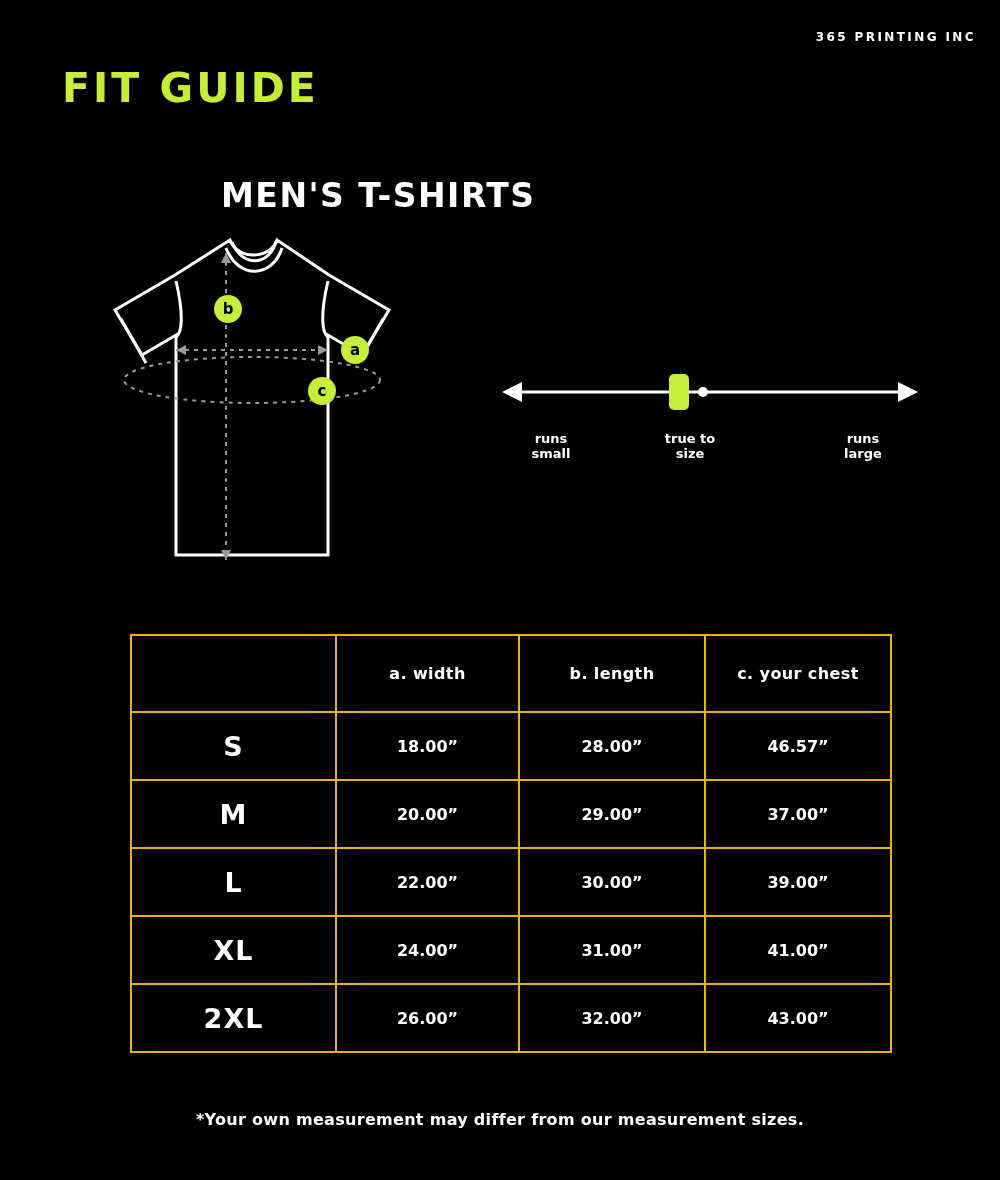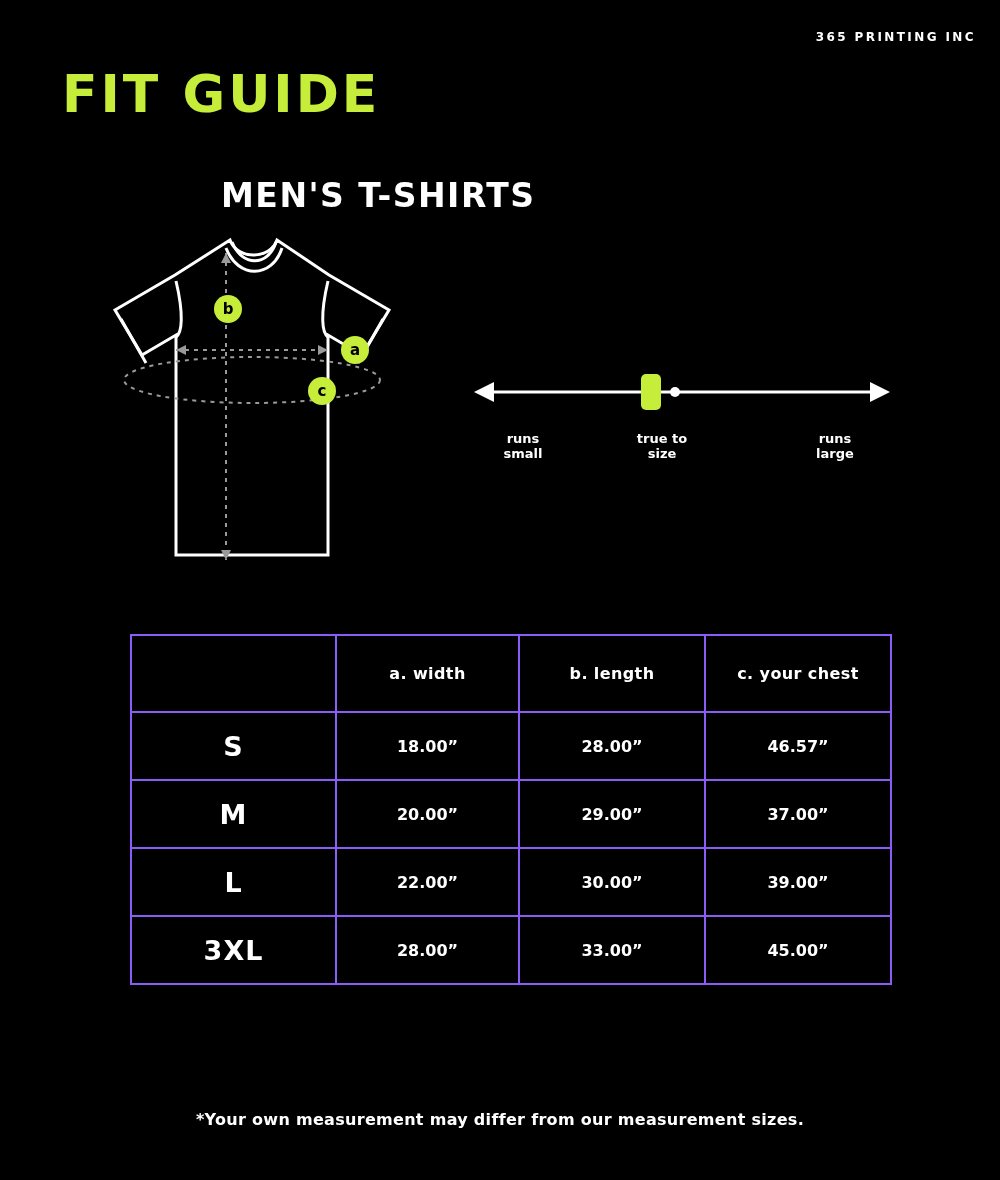--- a/index.html
+++ b/index.html
@@ -27,21 +27,21 @@
     letter-spacing: 2.4px;
     color: #ffffff;
   }
 
   .title {
     position: absolute;
     left: 62px;
     top: 68px;
     font-family: "DejaVu Sans", sans-serif;
     font-weight: bold;
-    font-size: 52px;
+    font-size: 41px;
     letter-spacing: 3px;
     color: #c6ed3a;
     line-height: 1;
     text-align: right;
   }
 
   .subtitle {
     position: absolute;
     left: 221px;
     top: 143px;
@@ -78,21 +78,21 @@
     justify-content: center;
     box-sizing: border-box;
   }
   .badge-b { left: 134px; top: 80px; }
   .badge-a { left: 261px; top: 121px; }
   .badge-c { left: 228px; top: 162px; }
 
   
   .scale {
     position: absolute;
-    left: 472px;
+    left: 500px;
     top: 360px;
     width: 420px;
     height: 110px;
   }
   .scale-label {
     position: absolute;
     font-family: "DejaVu Sans", sans-serif;
     font-weight: bold;
     font-size: 13px;
     color: #ffffff;
@@ -110,21 +110,21 @@
     left: 130px;
     top: 634px;
     width: 760px;
   }
   table.size-table {
     border-collapse: collapse;
     width: 760px;
     table-layout: fixed;
   }
   table.size-table td, table.size-table th {
-    border: 2px solid #8b5cf6;
+    border: 2px solid #eab308;
     text-align: center;
     font-family: "DejaVu Sans", sans-serif;
     color: #ffffff;
     padding: 0;
   }
   table.size-table th {
     height: 75px;
     font-size: 16px;
     font-weight: bold;
     letter-spacing: 0.4px;
@@ -240,22 +240,28 @@
         <td>29.00”</td>
         <td>37.00”</td>
       </tr>
       <tr>
         <td class="size-cell">L</td>
         <td>22.00”</td>
         <td>30.00”</td>
         <td>39.00”</td>
       </tr>
       <tr>
-        <td class="size-cell">3XL</td>
-        <td>28.00”</td>
-        <td>33.00”</td>
-        <td>45.00”</td>
+        <td class="size-cell">XL</td>
+        <td>24.00”</td>
+        <td>31.00”</td>
+        <td>41.00”</td>
+      </tr>
+      <tr>
+        <td class="size-cell">2XL</td>
+        <td>26.00”</td>
+        <td>32.00”</td>
+        <td>43.00”</td>
       </tr>
     </tbody>
   </table>
 </div>
 
 <div class="footnote">*Your own measurement may differ from our measurement sizes.</div>
 
 </body></html>

